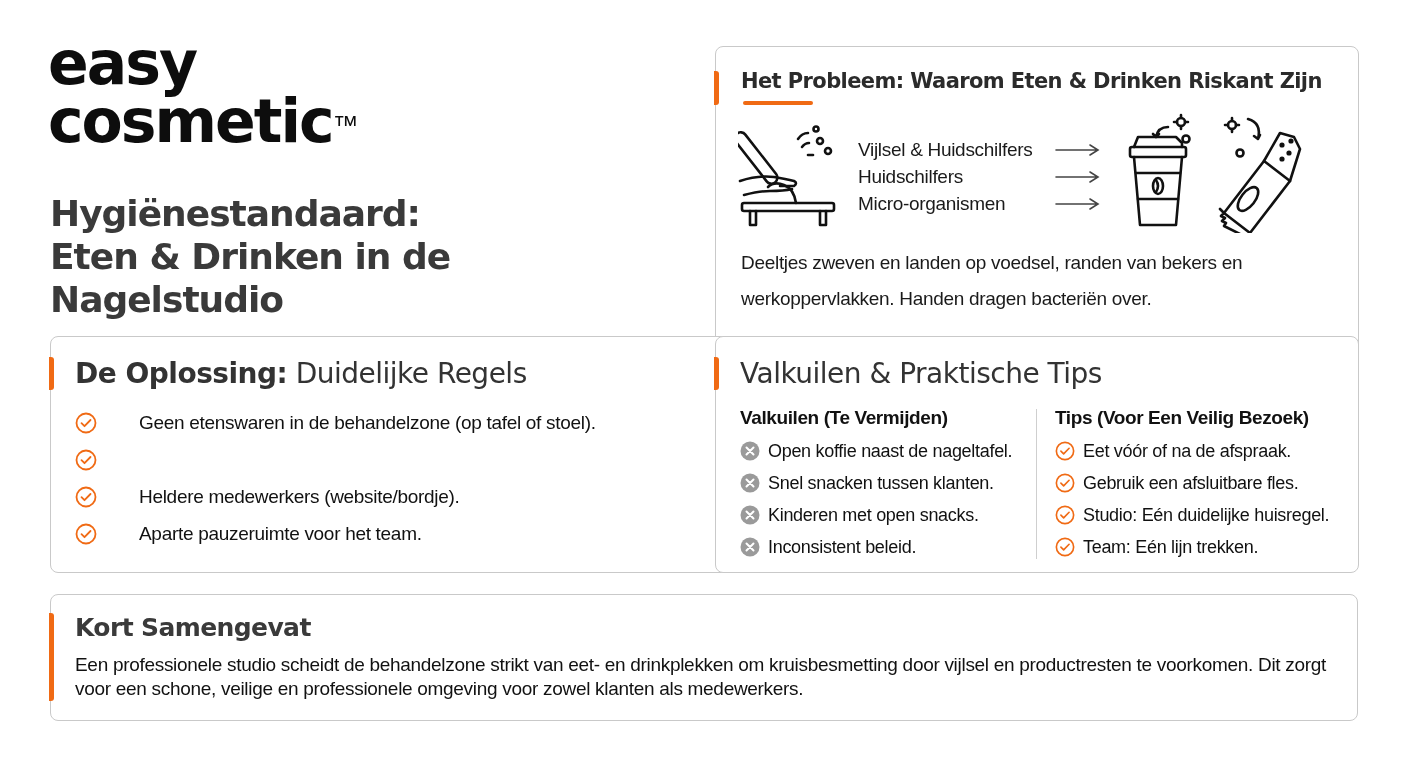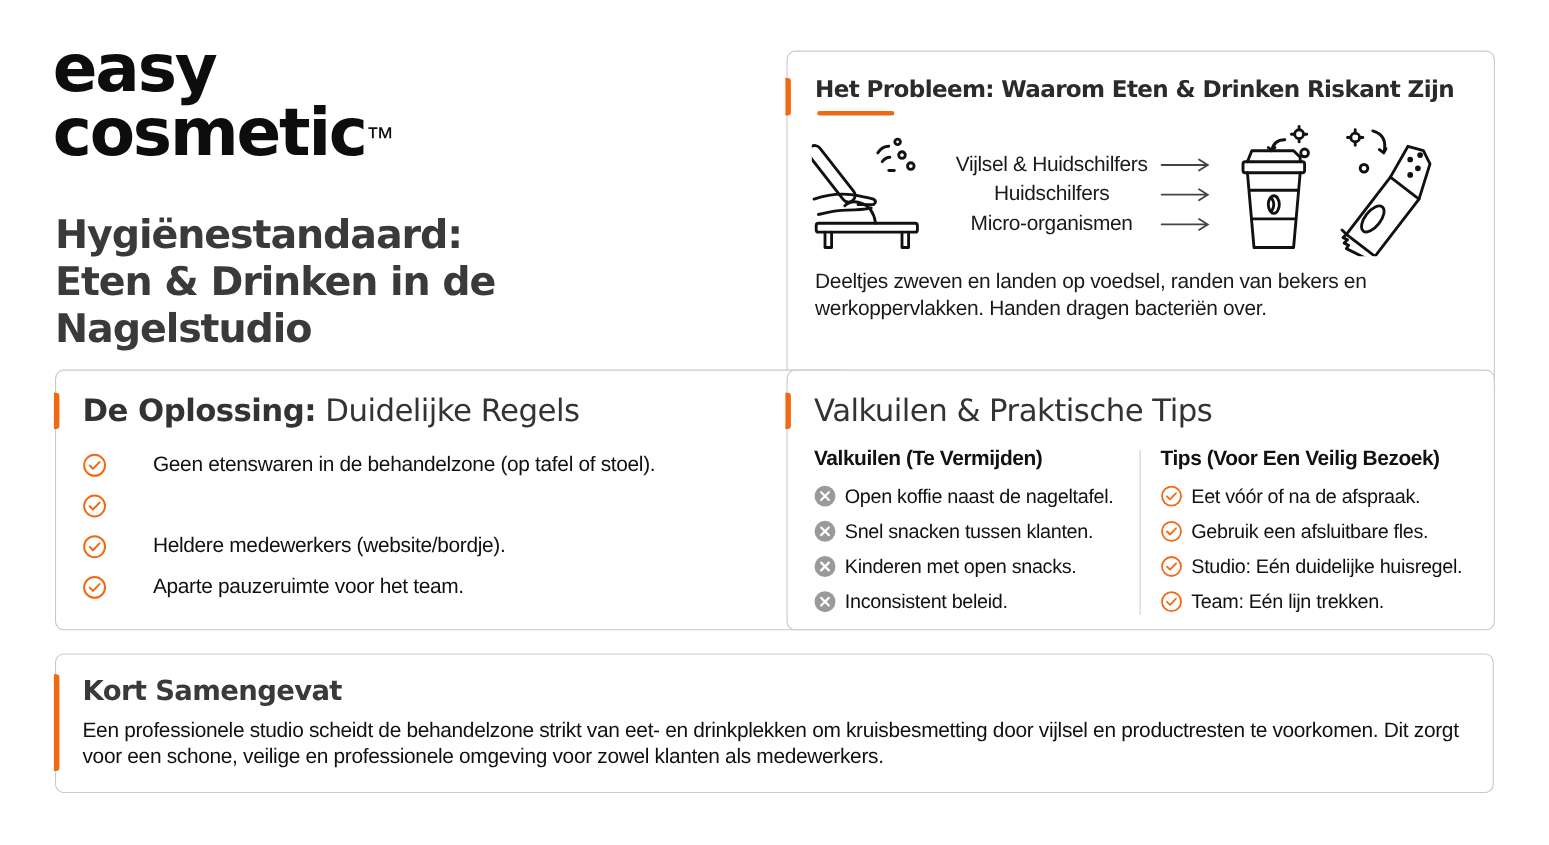--- a/index.html
+++ b/index.html
@@ -13,24 +13,24 @@
   .card { position: absolute; background: #fff; border: 1.5px solid #c9c9c9; border-radius: 8px; }
   .card .accent { position: absolute; left: -2px; width: 5px; background: #f06a14; border-radius: 0 3px 3px 0; }
 
   .card-problem { left: 715px; top: 46px; width: 644px; height: 312px; }
   .card-problem .accent { top: 24px; height: 34px; }
   .card-problem h2 { position: absolute; left: 25px; top: 22px; font-family: "DejaVu Sans", sans-serif; font-weight: bold; font-size: 21px; color: #2b2b2b; letter-spacing: -0.6px; }
   .card-problem .underline { position: absolute; left: 27px; top: 54px; width: 70px; height: 4px; background: #f06a14; border-radius: 2px; }
   .illus-left { position: absolute; left: 22px; top: 76px; width: 100px; height: 105px; }
   .src-list { position: absolute; left: 142px; top: 89px; }
   .src-row { display: flex; align-items: center; height: 27px; }
-  .src-row .lbl { width: 196px; font-size: 19px; color: #1a1a1a; letter-spacing: -0.3px; text-align: center; }
+  .src-row .lbl { width: 196px; font-size: 19px; color: #1a1a1a; letter-spacing: -0.3px; }
   .src-row .arr { width: 48px; height: 14px; }
   .illus-right { position: absolute; left: 408px; top: 66px; width: 190px; height: 120px; }
-  .card-problem p { position: absolute; left: 25px; top: 198px; width: 590px; font-size: 19px; line-height: 24px; color: #1a1a1a; letter-spacing: -0.3px; }
+  .card-problem p { position: absolute; left: 25px; top: 198px; width: 590px; font-size: 19px; line-height: 36px; color: #1a1a1a; letter-spacing: -0.3px; }
 
   .card-solution { left: 50px; top: 336px; width: 722px; height: 237px; }
   .card-solution .accent { top: 20px; height: 33px; }
   .card-solution h2 { position: absolute; left: 24px; top: 20px; font-size: 28px; color: #333; letter-spacing: -0.5px; font-weight: normal; font-family: "DejaVu Sans", sans-serif; }
   .card-solution h2 b { font-weight: bold; }
   .rules { position: absolute; left: 24px; top: 67px; }
   .rule { display: flex; align-items: center; height: 37px; font-size: 19px; color: #111; letter-spacing: -0.3px; gap: 32px; }
   .check { width: 22px; height: 22px; margin-right: 10px; flex: 0 0 22px; }
 
   .card-tips { left: 715px; top: 336px; width: 644px; height: 237px; }

